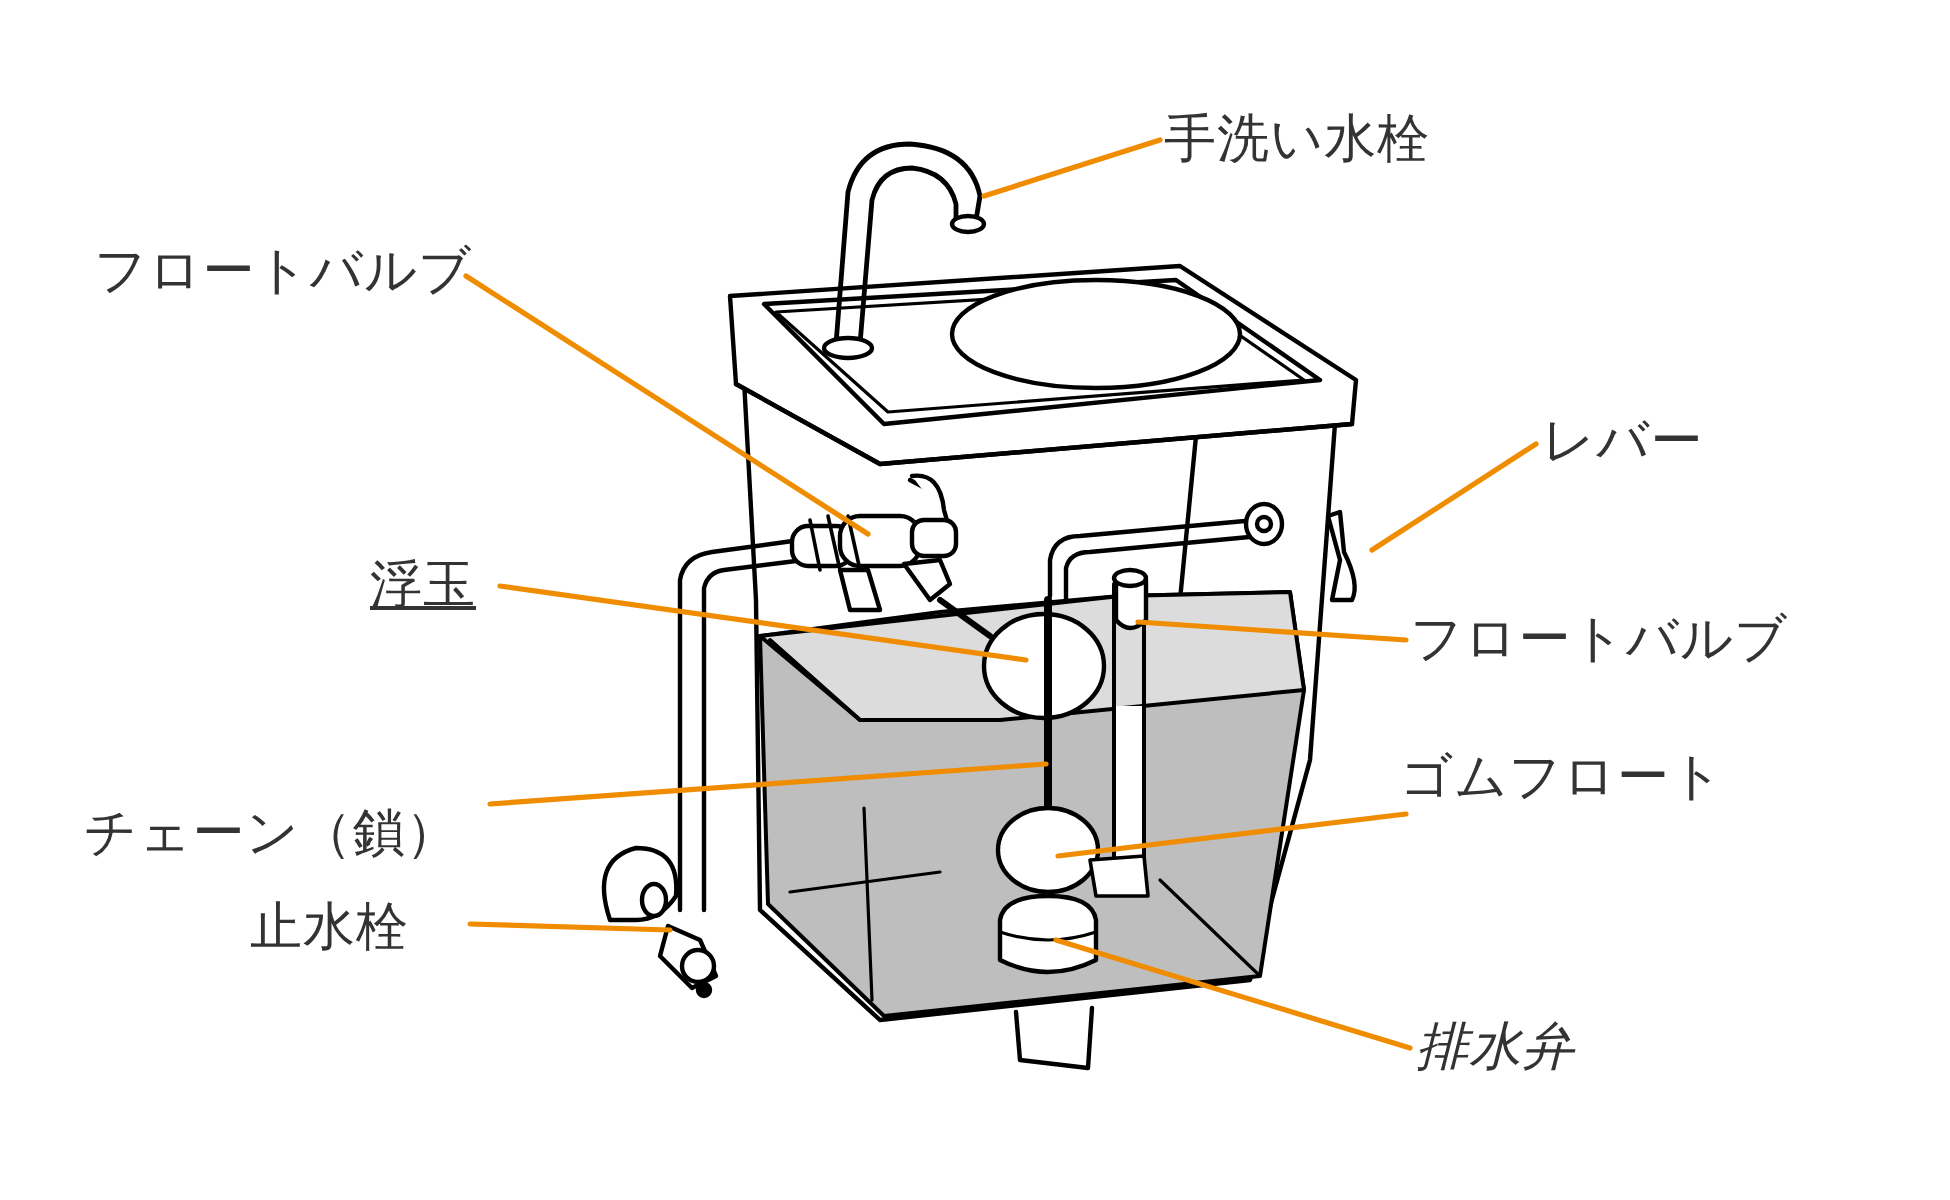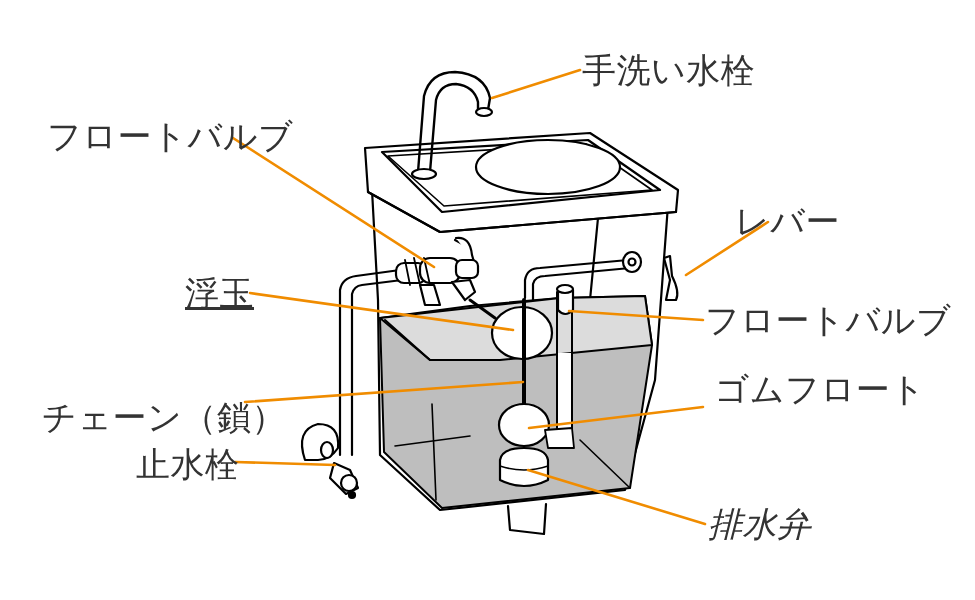--- a/index.html
+++ b/index.html
@@ -1,21 +1,21 @@
 <!DOCTYPE html>
 <html><head>
   <meta charset="utf-8">
   <style>
     html, body { margin: 0; padding: 0; background: #ffffff; }
     body { width: 975px; height: 600px; position: relative; overflow: hidden;
            font-family: "DejaVu Sans", "Liberation Sans", sans-serif; }
     #stage { position: absolute; left: 0; top: 0; width: 975px; height: 600px; }
-    .label { position: absolute; color: #333333; font-size: 34px; line-height: 30px;
+    .label { position: absolute; color: #333333; font-size: 26px; line-height: 30px;
              white-space: nowrap; letter-spacing: 0.5px; }
-    .label.two { text-align: center; line-height: 34px; }
+    .label.two { text-align: left; line-height: 34px; }
     .label span { display: block; }
   </style>
 </head>
 <body>
 
 <svg id="stage" viewBox="0 0 975 600" xmlns="http://www.w3.org/2000/svg">
   <g fill="none" stroke="#000" stroke-width="2.2" stroke-linejoin="round" stroke-linecap="round">
 
     <g>
       <path d="M372 190 L378 300 L380 455 L440 510 L625 490 L655 380 L668 205" fill="#fff"></path>
@@ -112,21 +112,21 @@
     <line x1="703" y1="320" x2="569" y2="311"></line>
     <line x1="245" y1="402" x2="523" y2="382"></line>
     <line x1="703" y1="407" x2="529" y2="428"></line>
     <line x1="235" y1="462" x2="335" y2="465"></line>
     <line x1="705" y1="524" x2="528" y2="470"></line>
   </g>
 </svg>
 
 <div class="label" style="left:582px; top:55px;">手洗い水栓</div>
 <div class="label" style="left:47px; top:121px;">フロートバルブ</div>
-<div class="label" style="left:735px; top:206px;">レバー</div>
+<div class="label" style="left:771px; top:206px;">レバー</div>
 <div class="label" style="left:185px; top:278px;text-decoration:underline;">浮玉</div>
 <div class="label" style="left:705px; top:305px;">フロートバルブ</div>
 <div class="label" style="left:42px; top:386px;margin-top:16px;">チェーン（鎖）</div>
 <div class="label two" style="left:700px; top:372px; width:240px;">
   <span>ゴムフロート</span>
 </div>
-<div class="label" style="left:136px; top:449px;">止水栓</div>
+<div class="label" style="left:125px; top:449px;">止水栓</div>
 <div class="label" style="left:708px; top:509px;font-style:italic;">排水弁</div>
 
 </body></html>

